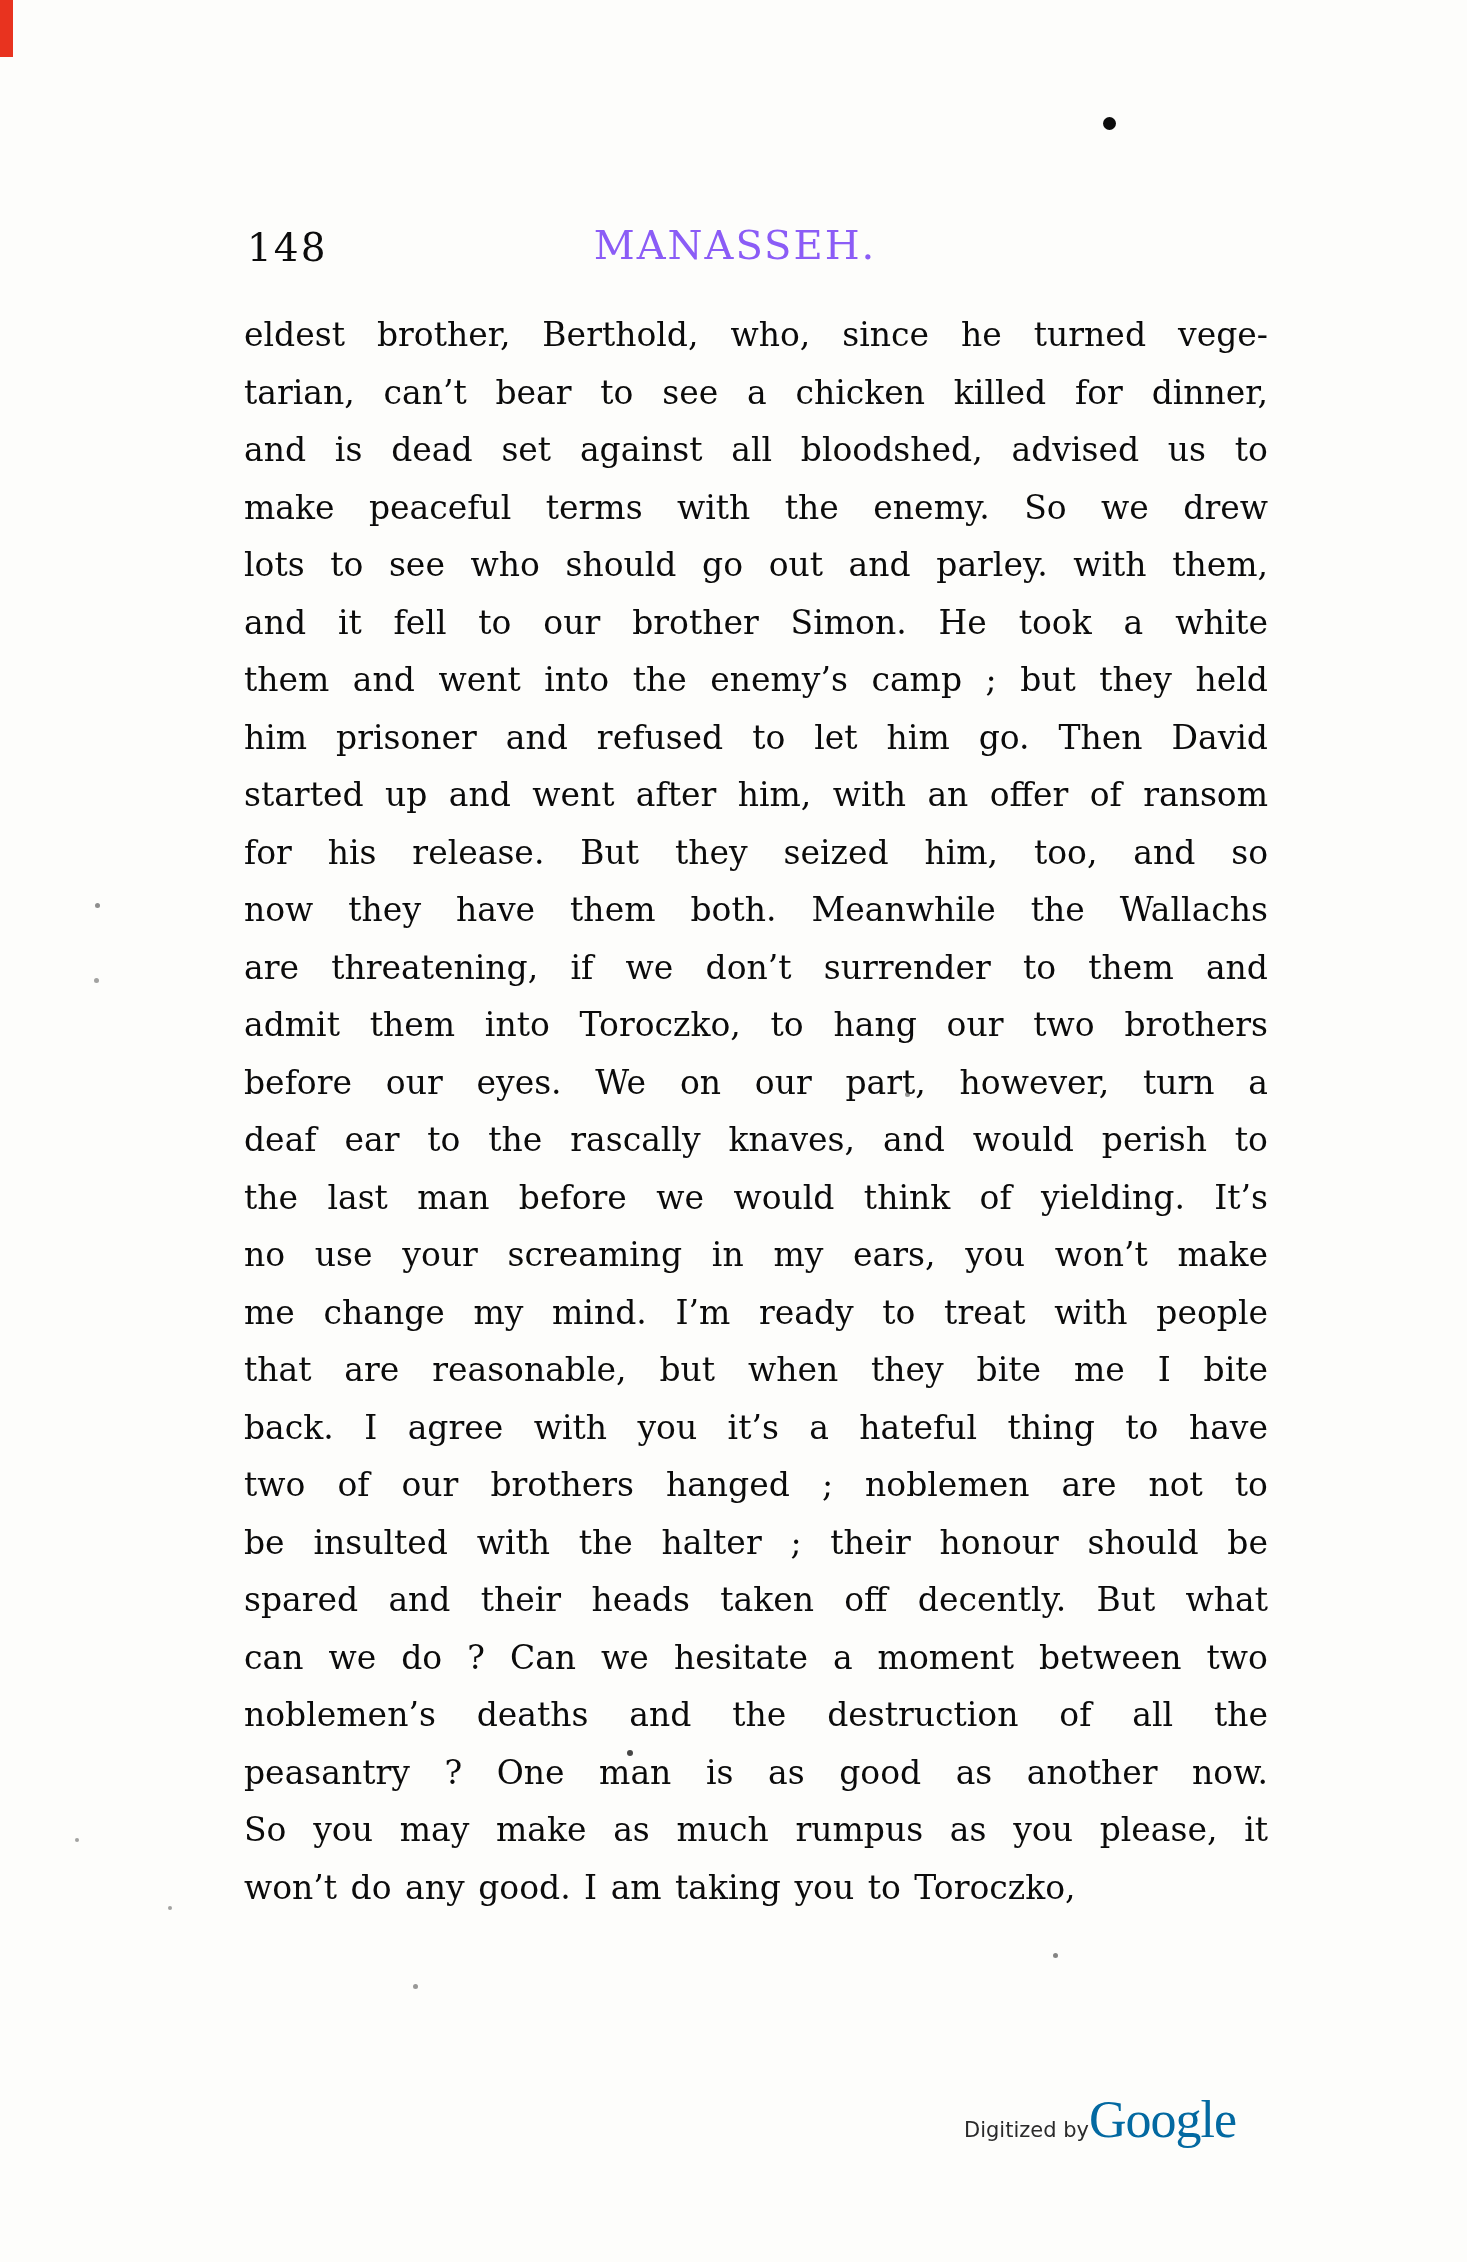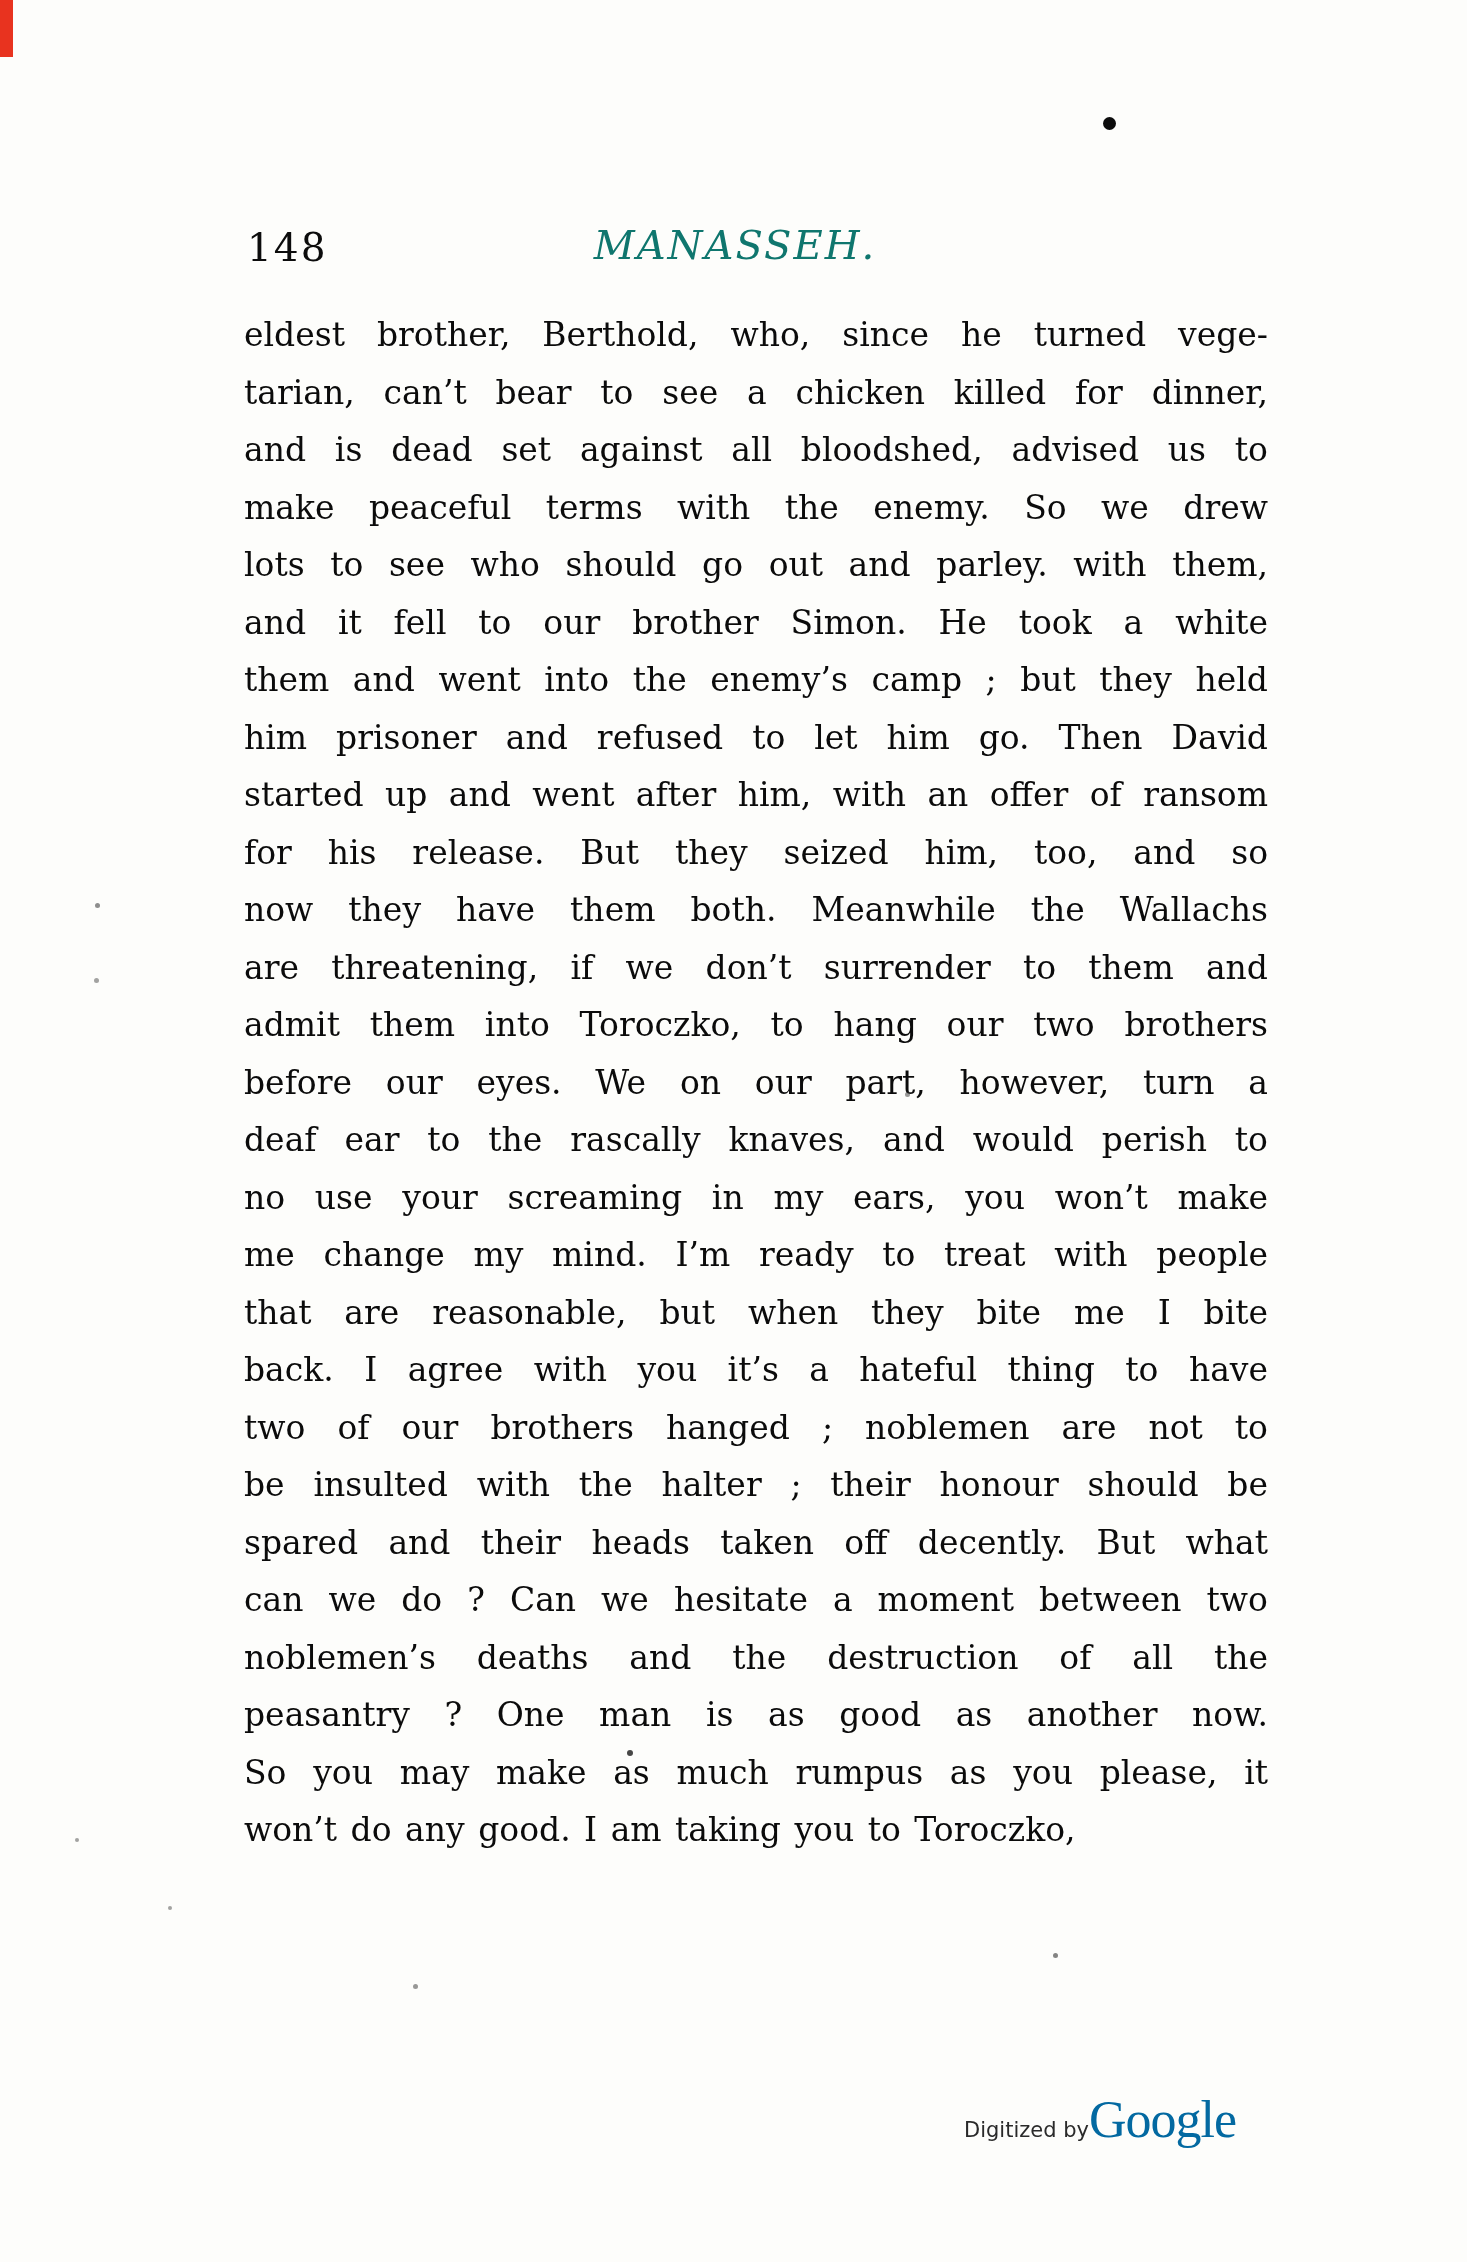--- a/index.html
+++ b/index.html
@@ -34,23 +34,22 @@
     font-size: 39px;
     letter-spacing: 2px;
     color: #0c0c0c;
   }
   .running-header {
     position: absolute;
     left: 450px; top: 222px;
     width: 570px;
     text-align: center;
     font-size: 40px;
-    font-style: italic;
     letter-spacing: 2px;
-    color: #0f766e;
+    color: #8b5cf6;
   }
   .body-text {
     position: absolute;
     left: 244px; top: 306px;
     width: 1024px;
     font-size: 33px;
     line-height: 57.5px;
     word-spacing: 3px;
     color: #0b0b0b;
   }
@@ -112,20 +111,21 @@
       <div class="body-line">and it fell to our brother Simon.  He took a white</div>
       <div class="body-line">them and went into the enemy’s camp ; but they held</div>
       <div class="body-line">him prisoner and refused to let him go.  Then David</div>
       <div class="body-line">started up and went after him, with an offer of ransom</div>
       <div class="body-line">for his release.  But they seized him, too, and so</div>
       <div class="body-line">now they have them both.  Meanwhile the Wallachs</div>
       <div class="body-line">are threatening, if we don’t surrender to them and</div>
       <div class="body-line">admit them into Toroczko, to hang our two brothers</div>
       <div class="body-line">before our eyes.  We on our part, however, turn a</div>
       <div class="body-line">deaf ear to the rascally knaves, and would perish to</div>
+      <div class="body-line">the last man before we would think of yielding.  It’s</div>
       <div class="body-line">no use your screaming in my ears, you won’t make</div>
       <div class="body-line">me change my mind.  I’m ready to treat with people</div>
       <div class="body-line">that are reasonable, but when they bite me I bite</div>
       <div class="body-line">back.  I agree with you it’s a hateful thing to have</div>
       <div class="body-line">two of our brothers hanged ; noblemen are not to</div>
       <div class="body-line">be insulted with the halter ; their honour should be</div>
       <div class="body-line">spared and their heads taken off decently.  But what</div>
       <div class="body-line">can we do ?  Can we hesitate a moment between two</div>
       <div class="body-line">noblemen’s deaths and the destruction of all the</div>
       <div class="body-line">peasantry ?  One man is as good as another now.</div>

